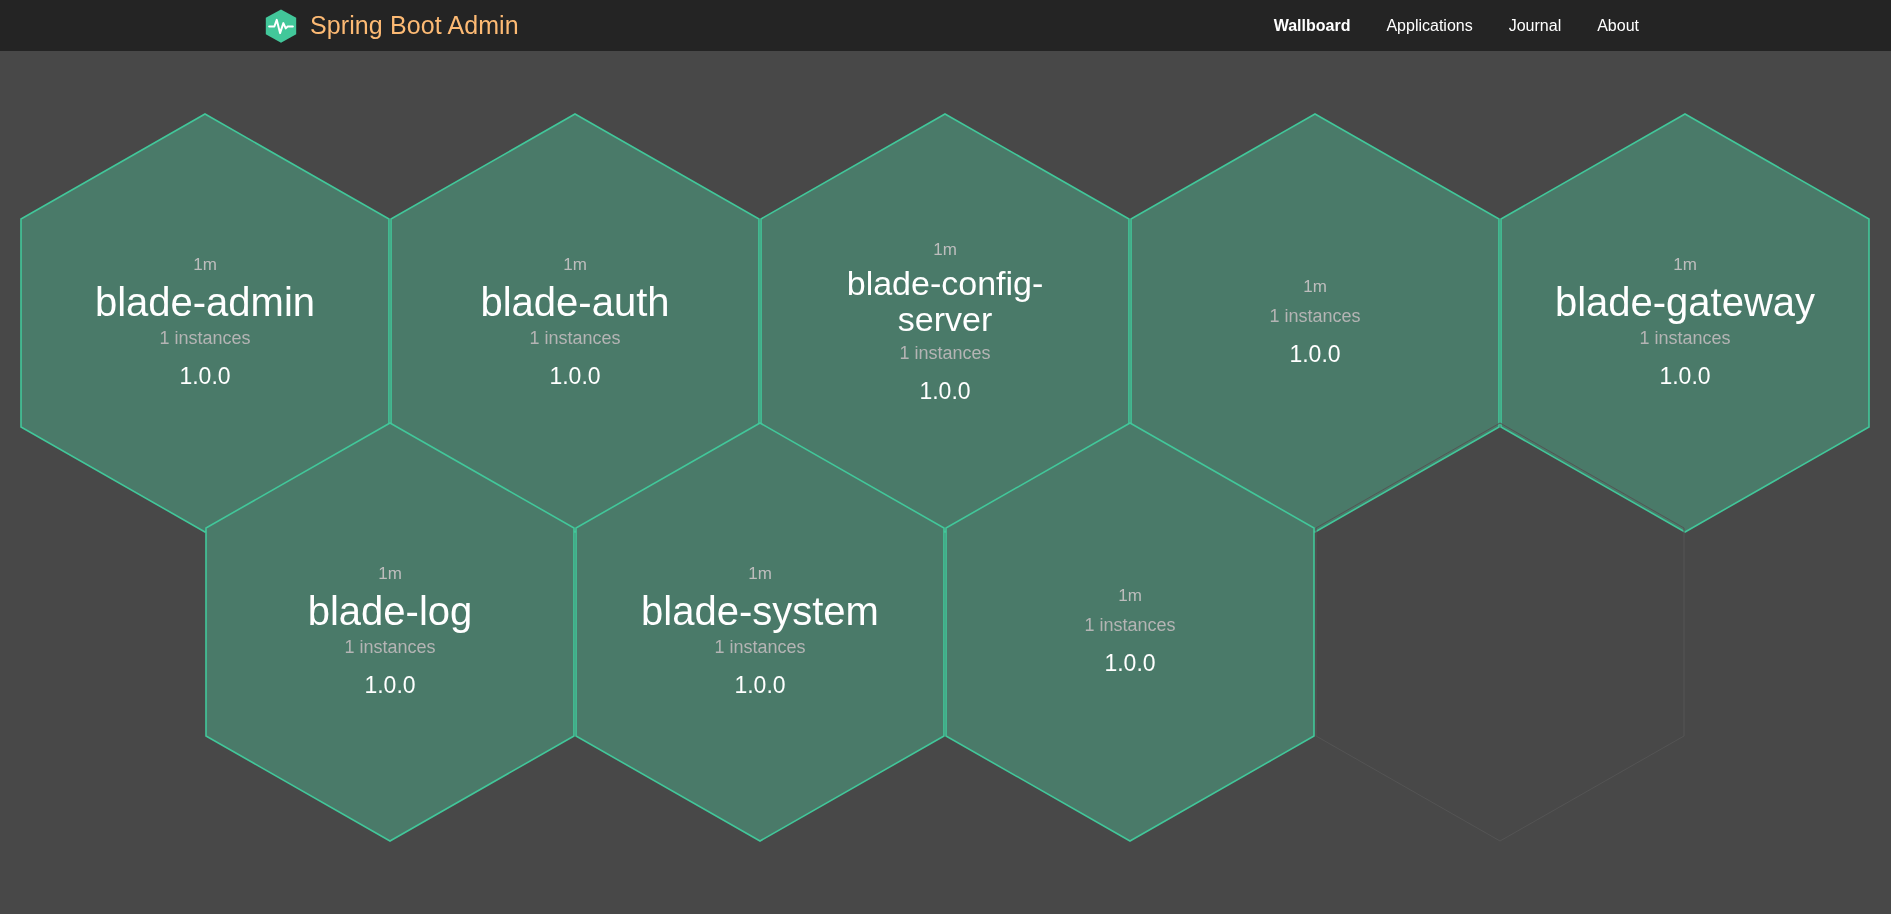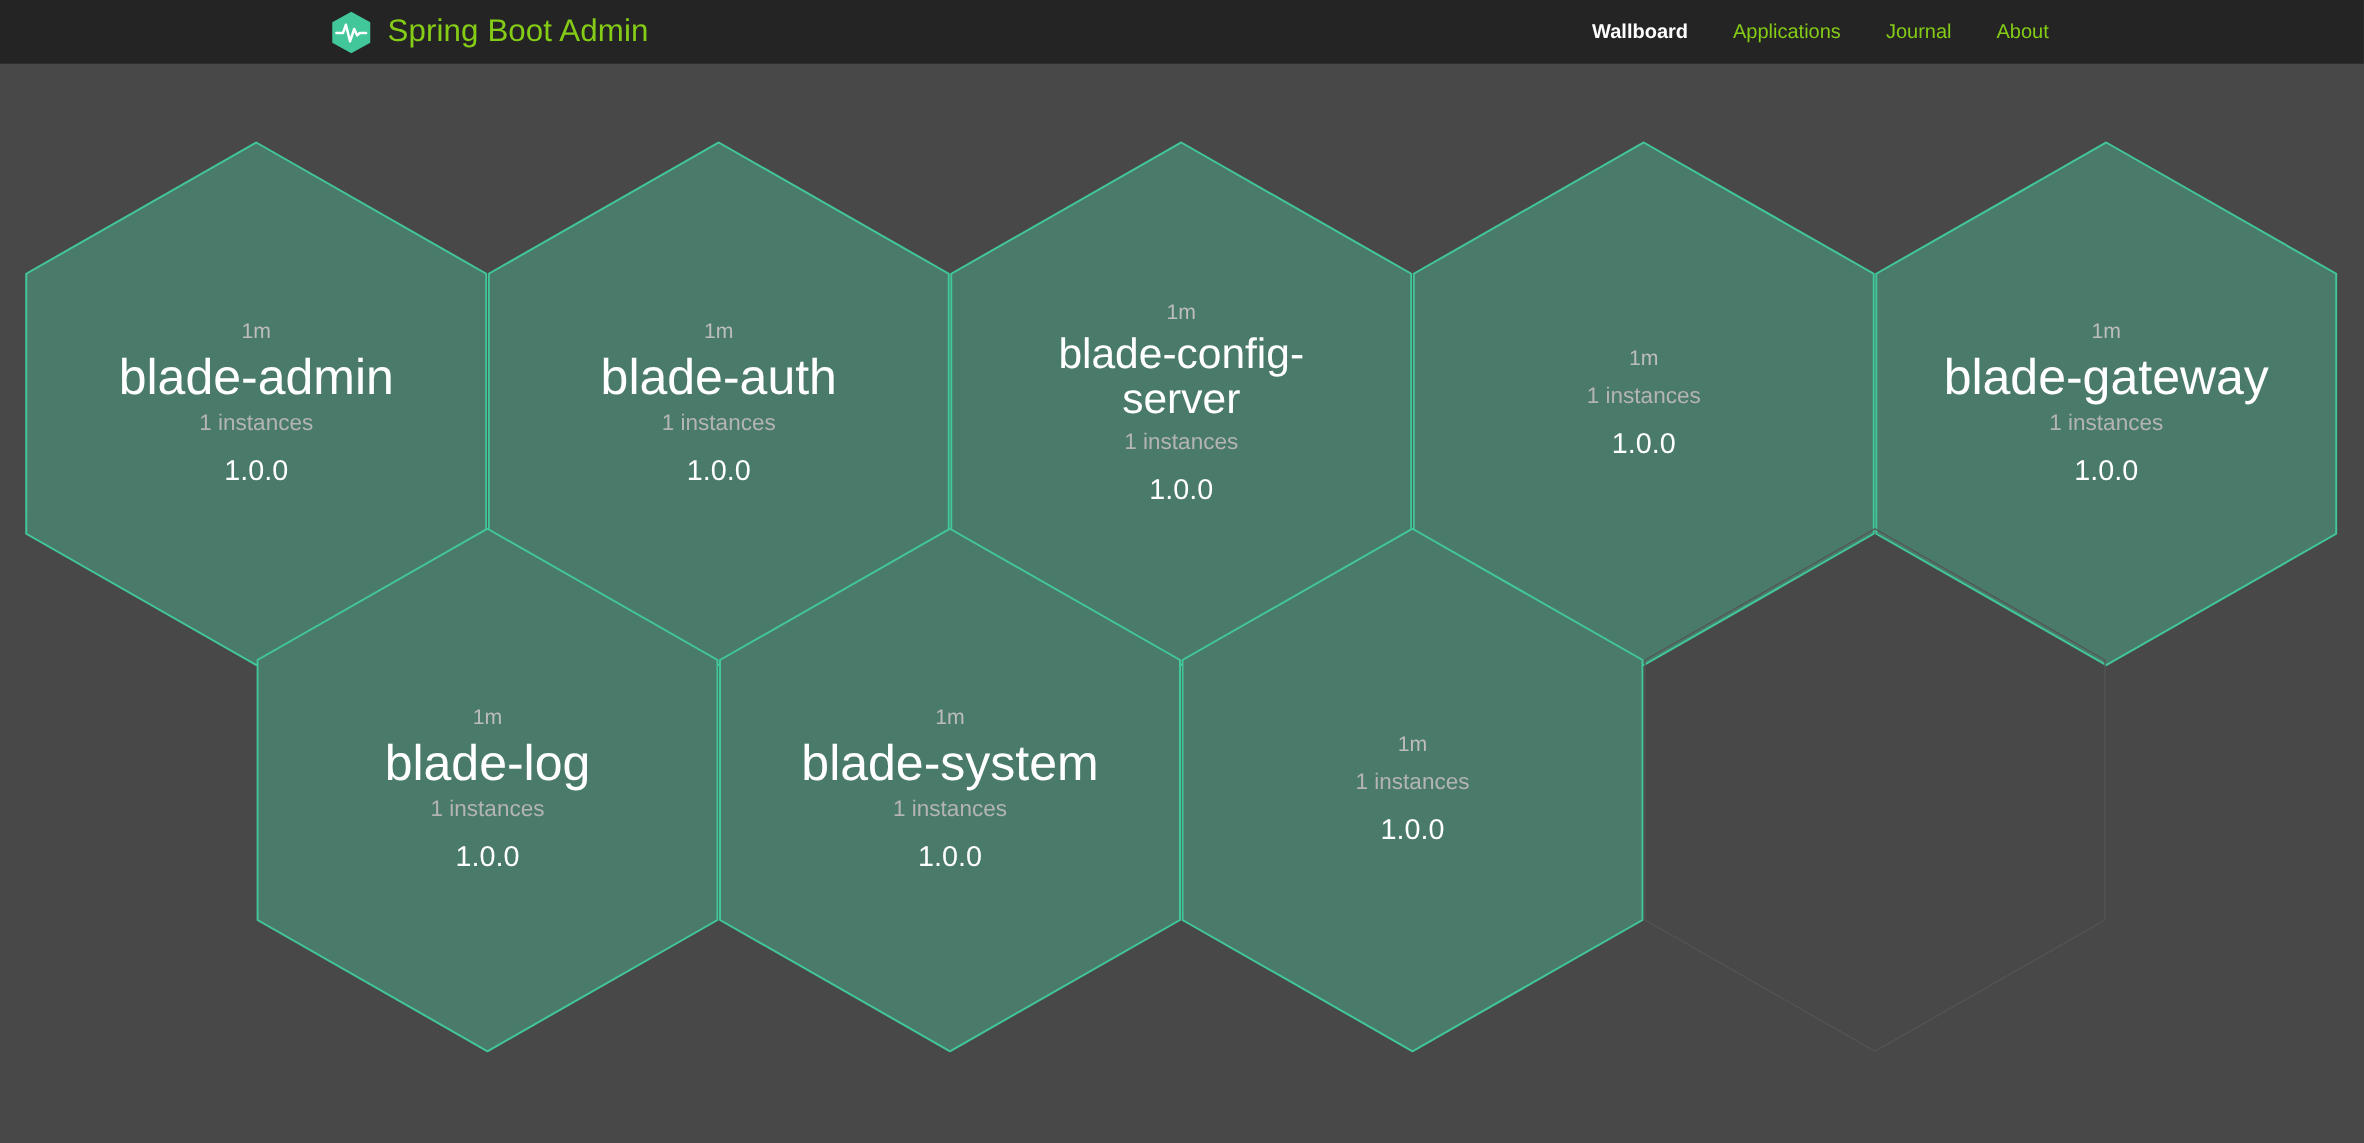--- a/index.html
+++ b/index.html
@@ -32,37 +32,37 @@
     text-decoration: none;
   }
 
   .brand-logo {
     width: 38px;
     height: 38px;
     display: block;
   }
 
   .brand-title {
-    color: #84cc16;
+    color: #fdba74;
     font-size: 25px;
     font-weight: 400;
     letter-spacing: 0.1px;
     white-space: nowrap;
   }
 
   .nav-items {
     margin-left: auto;
     margin-right: 252px;
     display: flex;
     align-items: flex-end;
     gap: 36px;
   }
 
   .nav-link {
-    color: #84cc16;
+    color: #ffffff;
     font-size: 16px;
     text-decoration: none;
     white-space: nowrap;
     cursor: pointer;
   }
   .nav-link.active {
     color: #ffffff;
     font-weight: 700;
   }
 

